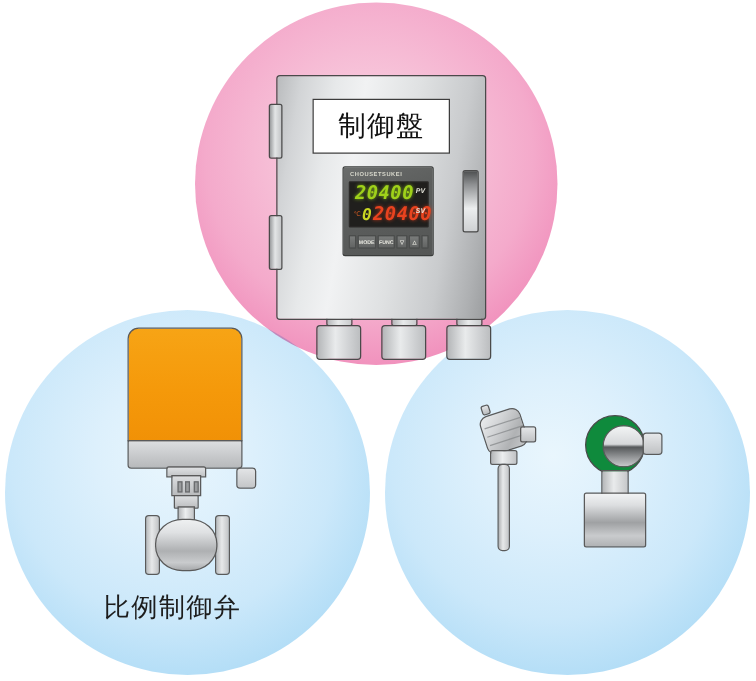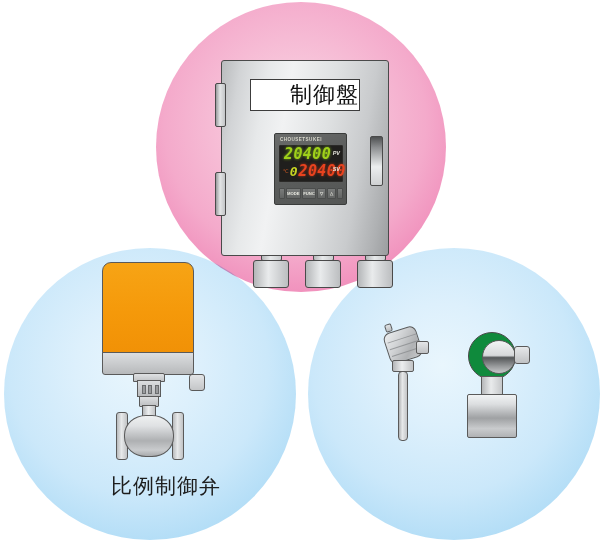--- a/index.html
+++ b/index.html
@@ -31,21 +31,21 @@
     z-index:2;
   }
 
   
   .venn-label{
     position:absolute;z-index:20;
     font-size:21px;color:#1d1d1d;letter-spacing:1px;
     text-align:center;white-space:nowrap;
     font-family:"DejaVu Sans","Liberation Sans",sans-serif;
   }
-  #label-valve{left:76px;top:472px;width:180px;}
+  #label-valve{left:48px;top:472px;width:180px;}
   #label-sensor{left:362px;top:472px;width:185px;}
 
   
   #panel{position:absolute;left:221px;top:60px;width:168px;height:196px;z-index:10;}
   #panel-body{
     position:absolute;left:0;top:0;width:168px;height:196px;
     background:linear-gradient(100deg,
       #b9bbbd 0%, #d2d4d6 10%, #e7e9ea 24%, #f1f2f3 36%,
       #dfe1e2 58%, #c9cbcd 78%, #aeb0b2 92%, #9b9d9f 100%);
     border:1.4px solid #4a4a4a;border-radius:3px;box-sizing:border-box;
@@ -58,23 +58,23 @@
   #hinge-top{top:23px;}
   #hinge-bottom{top:112px;}
   #latch{
     position:absolute;right:6px;top:76px;width:13px;height:50px;
     background:linear-gradient(180deg,#4e5051 0%,#8d8f91 22%,#eceeef 62%,#cfd1d3 100%);
     border:1.3px solid #4a4a4a;border-radius:2px;box-sizing:border-box;z-index:12;
   }
 
   
   #panel-title-plate{
-    position:absolute;left:29px;top:19px;width:110px;height:32px;
+    position:absolute;left:29px;top:19px;width:110px;height:44px;
     background:#ffffff;border:1.4px solid #3c3c3c;box-sizing:border-box;
-    display:flex;align-items:center;justify-content:flex-end;z-index:12;
+    display:flex;align-items:center;justify-content:center;z-index:12;
   }
   #panel-title-text{
     font-size:22px;color:#111;letter-spacing:1px;
     font-family:"DejaVu Sans","Liberation Sans",sans-serif;
   }
 
   
   #controller{
     position:absolute;left:53px;top:73px;width:73px;height:72px;
     background:linear-gradient(160deg,#6a6c6b 0%,#5c5e5d 40%,#545655 100%);

